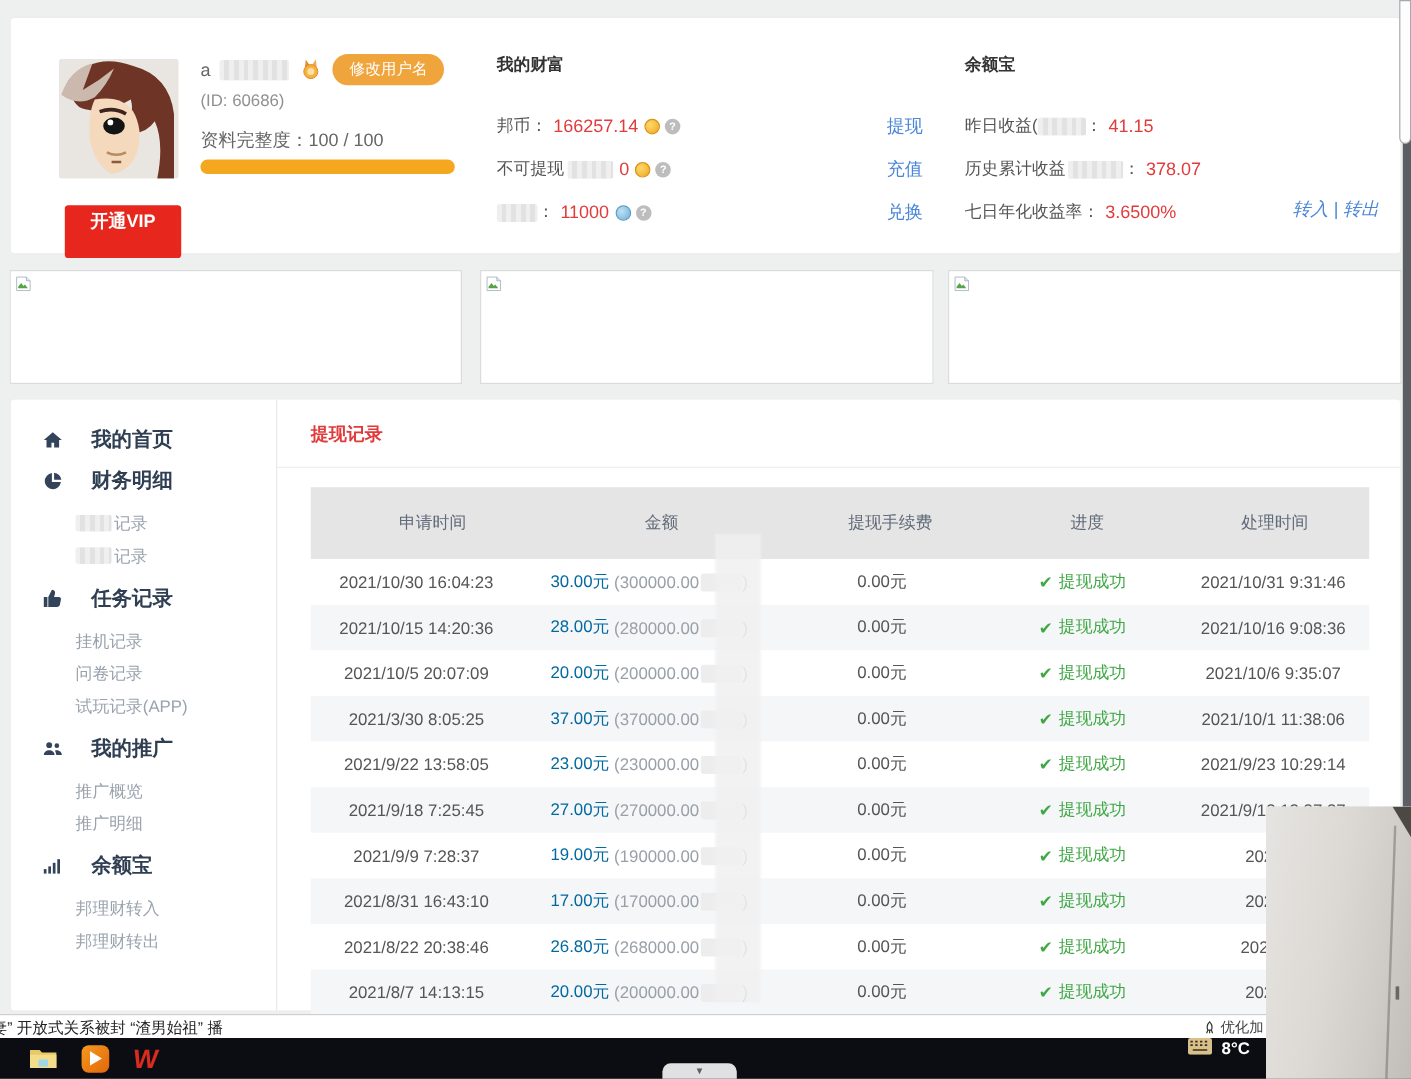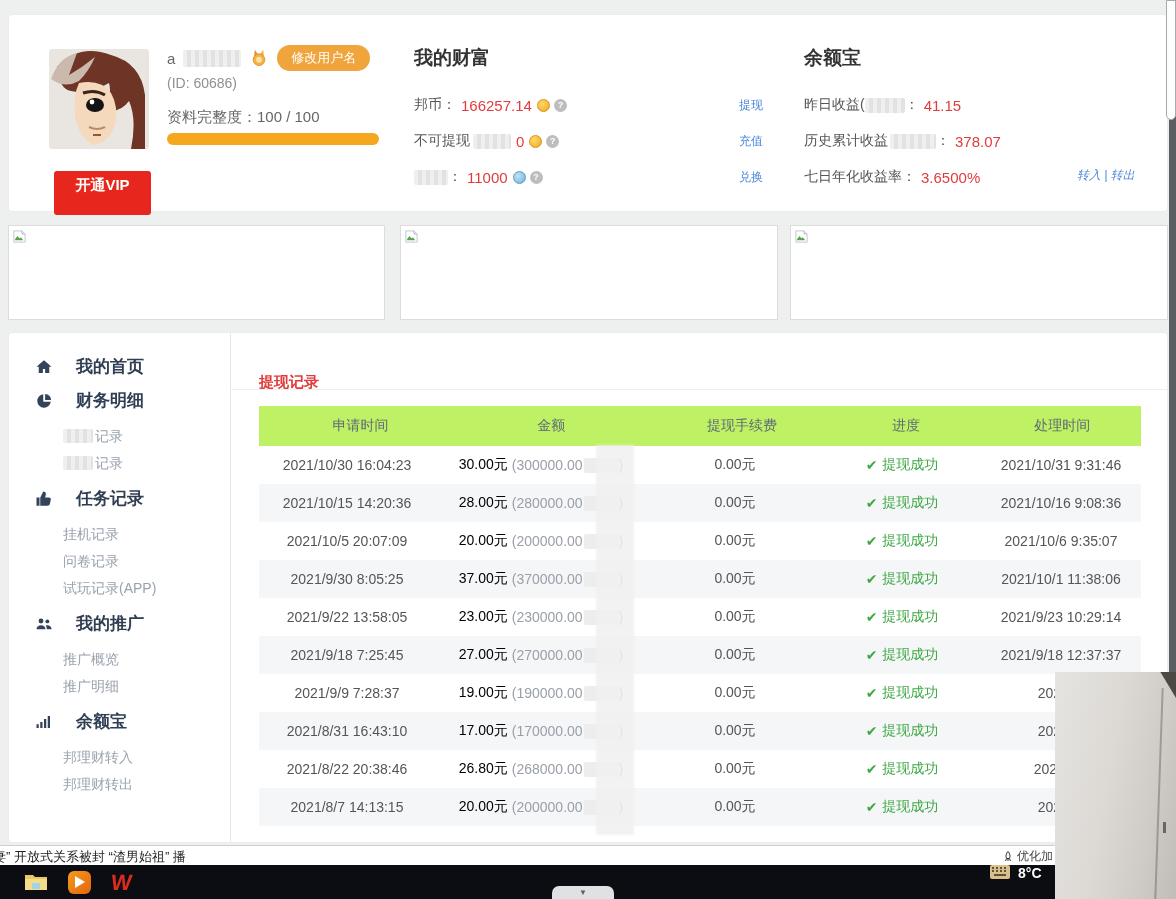--- a/index.html
+++ b/index.html
@@ -16,57 +16,57 @@
   .blur{display:inline-block;background:#e9e9e9;border-radius:2px;
     background-image:repeating-linear-gradient(90deg,#efefef 0 4px,#e2e2e2 4px 8px);filter:blur(.6px);}
   .pill-btn{background:#f0a53c;color:#fff;font-size:13px;border-radius:14px;padding:4px 14px;cursor:pointer;}
   .id-text{left:158px;top:60px;font-size:14px;color:#909090;}
   .comp-row{left:158px;top:93px;font-size:15px;color:#666;}
   .comp-row b{color:#666;font-weight:normal;}
   .progress{left:158px;top:118px;width:212px;height:12px;border-radius:6px;background:#f5a71f;}
   .vip-btn{left:45px;top:156px;width:97px;height:44px;background:#e7271d;color:#fff;
     font-weight:bold;font-size:15px;text-align:center;line-height:28px;border-radius:3px;cursor:pointer;}
 
-  .sec-title{font-size:19px;font-weight:bold;color:#333;}
+  .sec-title{font-size:14px;font-weight:bold;color:#333;}
   .w-rows{left:405px;top:72px;}
   .w-row{height:36px;display:flex;align-items:center;font-size:14px;color:#555;}
   .w-val{color:#e23b3b;font-size:15px;margin:0 5px;}
   .coin{display:inline-block;width:11px;height:11px;border-radius:50%;margin-right:4px;vertical-align:-1px;}
   .coin-gold{background:radial-gradient(circle at 35% 35%,#ffd96a,#f0a71f);border:1px solid #d8931a;}
   .coin-blue{background:radial-gradient(circle at 35% 35%,#bfe2f4,#6fb0d8);border:1px solid #5f9cc2;}
   .help{display:inline-block;width:13px;height:13px;border-radius:50%;background:#bdbdbd;color:#fff;
     font-size:9px;text-align:center;line-height:13px;font-weight:bold;}
   .w-links{left:730px;top:72px;}
   .w-links div{height:36px;display:flex;align-items:center;}
-  .lnk{color:#4a86d8;font-size:12px;cursor:pointer;text-decoration:none;}
+  .lnk{color:#4a86d8;font-size:15px;cursor:pointer;text-decoration:none;}
   .yb-rows{left:795px;top:72px;}
   .yb-actions{left:1068px;top:150px;font-style:italic;}
 
   
   .ph-box{top:225px;height:95px;background:#fff;border:1px solid #dcdcdc;box-sizing:border-box;}
   .broken{position:absolute;left:3px;top:3px;width:15px;height:15px;}
 
   
   .card-main{left:8px;top:332px;width:1160px;height:511px;display:flex;}
   .sidebar{width:222px;border-right:1px solid #e8e8e8;box-sizing:border-box;padding:22px 0 0 26px;}
   .side-sec{margin-bottom:10px;}
   .side-head{display:flex;align-items:center;gap:23px;color:#2f3e52;font-size:17px;
     font-weight:bold;line-height:24px;margin-bottom:10px;cursor:pointer;}
   .side-head svg{width:18px;height:18px;fill:#33435a;}
   .side-sub{margin-left:28px;color:#99a2ad;font-size:14px;line-height:27px;cursor:pointer;}
   .content{flex:1;position:relative;padding:20px 0 0 28px;box-sizing:border-box;}
-  .tbl-title{color:#e03a3a;font-size:15px;font-weight:bold;margin-top:20px;}
+  .tbl-title{color:#e03a3a;font-size:15px;font-weight:bold;}
   .content-divider{position:absolute;left:0;top:56px;width:938px;border-bottom:1px solid #eeeeee;}
   .table{position:absolute;left:28px;top:73px;width:882px;}
-  .tbl-header{display:flex;background:#bef264;height:40px;align-items:center;color:#606a78;font-size:14px;padding-left:15px;}
+  .tbl-header{display:flex;background:#e5e5e5;height:60px;align-items:center;color:#606a78;font-size:14px;padding-left:15px;}
   .tbl-row{display:flex;height:38px;align-items:center;font-size:14px;color:#555;background:#fff;}
   .tbl-row.alt{background:#f5f6f8;}
   .cell{display:flex;align-items:center;justify-content:center;box-sizing:border-box;}
   .c1{width:176px;}.c2{width:212px;}.c3{width:176px;}.c4{width:158px;}.c5{width:160px;}
-  .rmb{color:#000000;margin-right:4px;}
+  .rmb{color:#0369a1;margin-right:4px;}
   .coins{color:#9aa0a8;}
   .blur-sm{display:inline-block;width:34px;height:15px;background:#ededed;border-radius:2px;
     margin:0 1px;vertical-align:-2px;filter:blur(.5px);}
   .check{color:#3fa845;font-weight:bold;margin-right:5px;}
   .ok{color:#3fa845;}
   .blur-strip{left:596px;top:445px;width:38px;height:390px;background:rgba(240,240,240,.85);filter:blur(1px);}
 
   
   .ticker{left:0;top:845px;width:1176px;height:20px;background:#fff;border-top:1px solid #cfcfcf;box-sizing:border-box;}
   .ticker-text{position:absolute;left:-7px;top:2px;font-size:13px;color:#222;white-space:nowrap;}
@@ -327,21 +327,21 @@
                 <span class="coins">)</span>
               </div>
               <div class="cell c3">0.00元</div>
               <div class="cell c4">
                 <span class="check">✔</span>
                 <span class="ok">提现成功</span>
               </div>
               <div class="cell c5">2021/10/6 9:35:07</div>
             </div>
             <div class="tbl-row alt">
-              <div class="cell c1">2021/9/30 8:05:25</div>
+              <div class="cell c1">2021/3/30 8:05:25</div>
               <div class="cell c2">
                 <span class="rmb">37.00元</span>
                 <span class="coins">(370000.00</span>
                 <span class="blur-sm"></span>
                 <span class="coins">)</span>
               </div>
               <div class="cell c3">0.00元</div>
               <div class="cell c4">
                 <span class="check">✔</span>
                 <span class="ok">提现成功</span>

